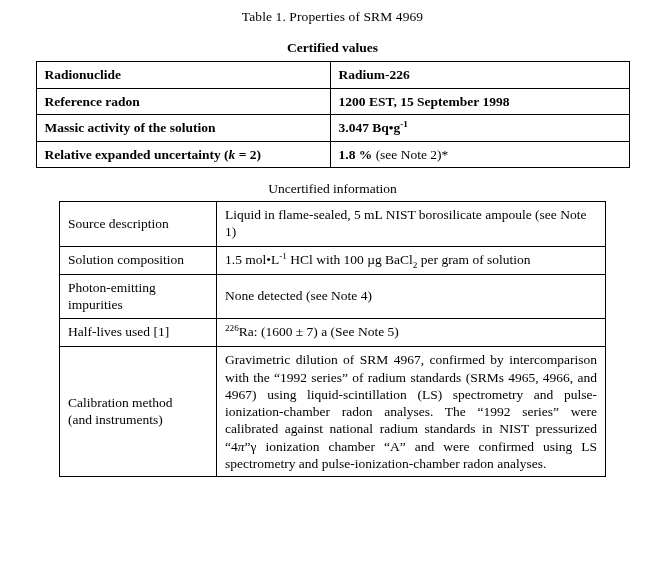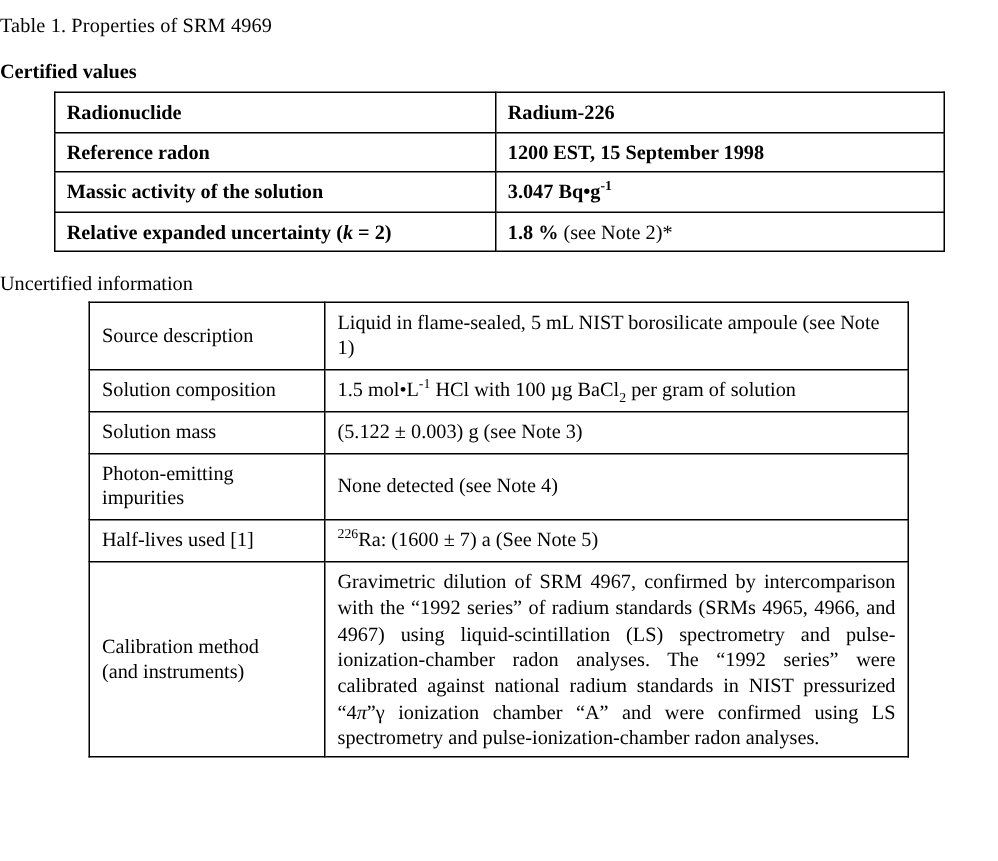--- a/index.html
+++ b/index.html
@@ -14,27 +14,28 @@
     color: #000000;
     overflow: hidden;
   }
   .page {
     position: relative;
     width: 665px;
     height: 574px;
     box-sizing: border-box;
   }
   .doc-title {
-    text-align: left;
+    text-align: center;
     font-size: 13.5px;
     padding-top: 9px;
     padding-bottom: 0px;
     letter-spacing: 0.1px;
   }
   .section-heading {
+    text-align: center;
     font-weight: bold;
     font-size: 13.5px;
     margin-top: 15px;
     margin-bottom: 5px;
   }
   .section-heading.plain {
     font-weight: normal;
     margin-top: 13px;
     margin-bottom: 4px;
   }
@@ -144,24 +145,20 @@
     <tbody>
       <tr>
         <td class="ulabel">Source description</td>
         <td class="ubody">Liquid in flame-sealed, 5 mL NIST borosilicate ampoule (see Note 1)</td>
       </tr>
       <tr>
         <td class="ulabel">Solution composition</td>
         <td class="ubody"><span>1.5 mol•L</span><sup>-1</sup><span> HCl with 100 µg BaCl</span><sub>2</sub><span> per gram of solution</span></td>
       </tr>
       <tr>
-        <td class="ulabel">Solution mass</td>
-        <td class="ubody">(5.122 ± 0.003) g  (see Note 3)</td>
-      </tr>
-      <tr>
         <td class="ulabel"><span>Photon-emitting</span><br><span>impurities</span></td>
         <td class="ubody">None detected (see Note 4)</td>
       </tr>
       <tr>
         <td class="ulabel">Half-lives used [1]</td>
         <td class="ubody"><span class="pre-sup">226</span><span>Ra: (1600 ± 7) a (See Note 5)</span></td>
       </tr>
       <tr class="calib">
         <td class="ulabel"><span>Calibration method</span><br><span>(and instruments)</span></td>
         <td class="ubody"><span>Gravimetric dilution of SRM 4967, confirmed by intercomparison with the “1992 series” of radium standards (SRMs 4965, 4966, and 4967) using liquid-scintillation (LS) spectrometry and pulse-ionization-chamber radon analyses.  The “1992 series” were calibrated against national radium standards in NIST pressurized “4</span><i>π</i><span>”γ</span><span> ionization chamber “A” and were confirmed using LS spectrometry and pulse-ionization-chamber radon analyses.</span></td>

